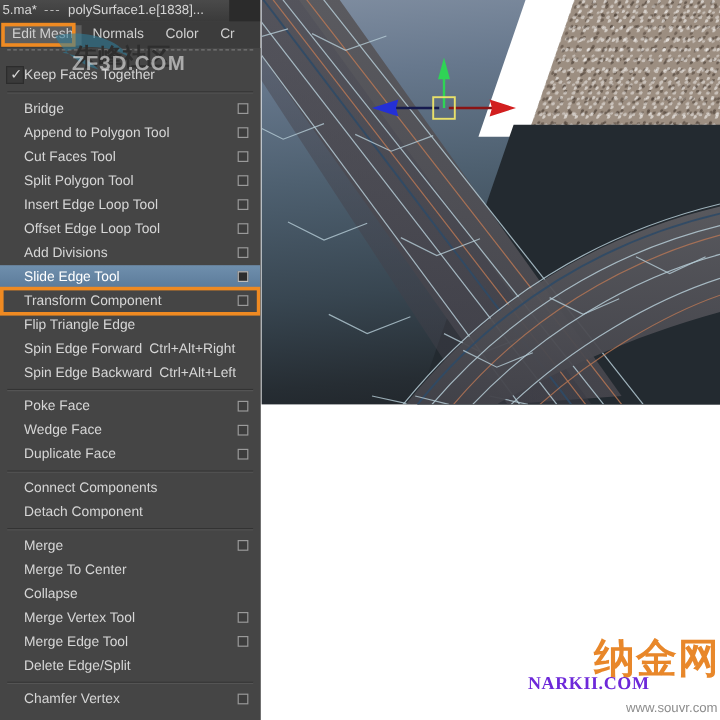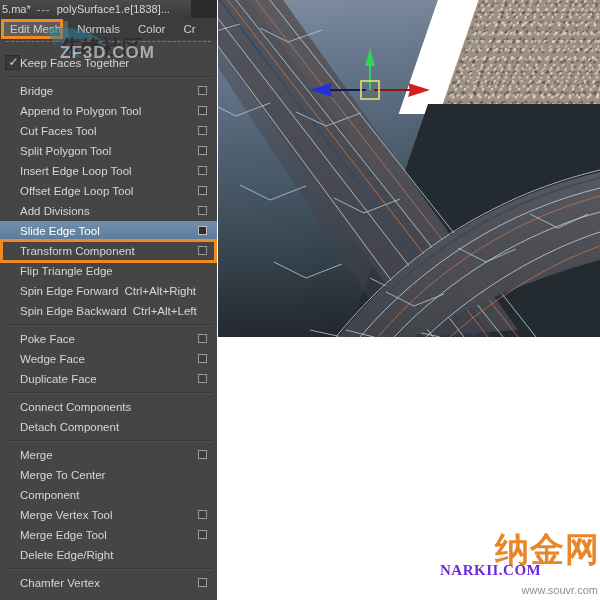--- a/index.html
+++ b/index.html
@@ -286,32 +286,32 @@
         </div>
         <div class="sep"></div>
         <div class="mrow">
           <span class="lbl">Merge</span>
           <span class="obox"></span>
         </div>
         <div class="mrow">
           <span class="lbl">Merge To Center</span>
         </div>
         <div class="mrow">
-          <span class="lbl">Component</span>
+          <span class="lbl">Collapse</span>
         </div>
         <div class="mrow">
           <span class="lbl">Merge Vertex Tool</span>
           <span class="obox"></span>
         </div>
         <div class="mrow">
           <span class="lbl">Merge Edge Tool</span>
           <span class="obox"></span>
         </div>
         <div class="mrow">
-          <span class="lbl">Delete Edge/Right</span>
+          <span class="lbl">Delete Edge/Split</span>
         </div>
         <div class="sep"></div>
         <div class="mrow">
           <span class="lbl">Chamfer Vertex</span>
           <span class="obox"></span>
         </div>
       </div>
   <div id="sel-box" style="top: 199px;"></div>
     </div>
 

